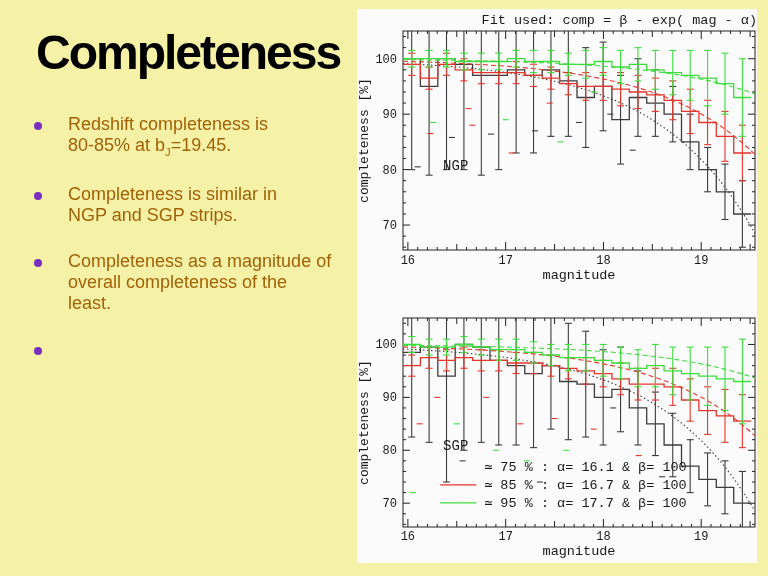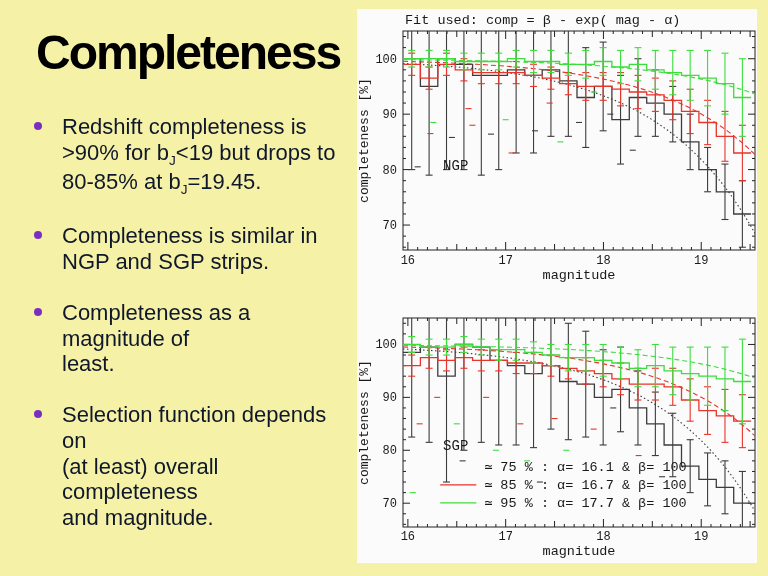--- a/index.html
+++ b/index.html
@@ -3,67 +3,62 @@
 <meta charset="utf-8">
 <style>
   html,body{margin:0;padding:0;background:#888;}
   .slide{position:relative;width:768px;height:576px;background:#f5f1a6;overflow:hidden;
          font-family:"Liberation Sans",sans-serif;}
   .slide-title{position:absolute;left:36px;top:29px;margin:0;font-size:48px;font-weight:bold;
                color:#000000;letter-spacing:-2px;line-height:1;}
   .bullets{position:absolute;left:28px;top:114px;width:325px;margin:0;padding:0;list-style:none;}
   .bullets li{display:flex;margin-bottom:25px;}
   .dot{flex:0 0 auto;width:8px;height:8px;border-radius:50%;background:#7a2fc1;margin:8px 20px 0 6px;}
-  .txt{font-size:22px;line-height:1.17;color:#0f172a;}
+  .txt{font-size:18px;line-height:1.17;color:#a16207;margin-left:6px;}
   .ln{display:block;}
   .txt sub{font-size:0.62em;}
   .panel{position:absolute;left:357px;top:9px;width:400px;height:554px;background:#fbfbfb;}
-  .fig-title{position:absolute;top:4px;left:0;width:100%;box-sizing:border-box;padding-left:48px;
-             text-align:left;font-family:"Liberation Mono","DejaVu Sans Mono",monospace;
+  .fig-title{position:absolute;top:4px;left:0;width:100%;box-sizing:border-box;padding-left:85px;
+             text-align:right;font-family:"Liberation Mono","DejaVu Sans Mono",monospace;
              font-size:13.5px;color:#1a1a1a;white-space:nowrap;}
   #chart0{position:absolute;left:0;top:14px;}
   #chart1{position:absolute;left:0;top:294px;}
   svg text{font-family:"Liberation Mono","DejaVu Sans Mono",monospace;fill:#1a1a1a;}
 </style>
 </head>
 <body>
 
 <div class="slide">
   <h1 class="slide-title">Completeness</h1>
 
   <ul class="bullets">
     <li>
       <span class="dot"></span>
       <span class="txt">
         <span class="ln"><span>Redshift completeness is</span></span>
-        <span class="ln"><span>&gt;90% for b</span><sub>J</sub><span>&lt;19 but drops to</span></span>
         <span class="ln"><span>80-85% at b</span><sub>J</sub><span>=19.45.</span></span>
       </span>
     </li>
     <li>
       <span class="dot"></span>
       <span class="txt">
         <span class="ln">Completeness is similar in</span>
         <span class="ln">NGP and SGP strips.</span>
       </span>
     </li>
     <li>
       <span class="dot"></span>
       <span class="txt">
         <span class="ln">Completeness as a magnitude of</span>
+        <span class="ln">overall completeness of the</span>
         <span class="ln">least.</span>
       </span>
     </li>
     <li>
       <span class="dot"></span>
-      <span class="txt">
-        <span class="ln">Selection function depends on</span>
-        <span class="ln">(at least) overall completeness</span>
-        <span class="ln">and magnitude.</span>
-      </span>
     </li>
   </ul>
 
   <div class="panel">
     <div class="fig-title">Fit used: comp = β - exp( mag - α)</div>
     <svg id="chart0" width="400" height="276">
         <defs>
           <clipPath id="cp0">
             <rect x="46" y="8" width="352" height="219"></rect>
           </clipPath>

